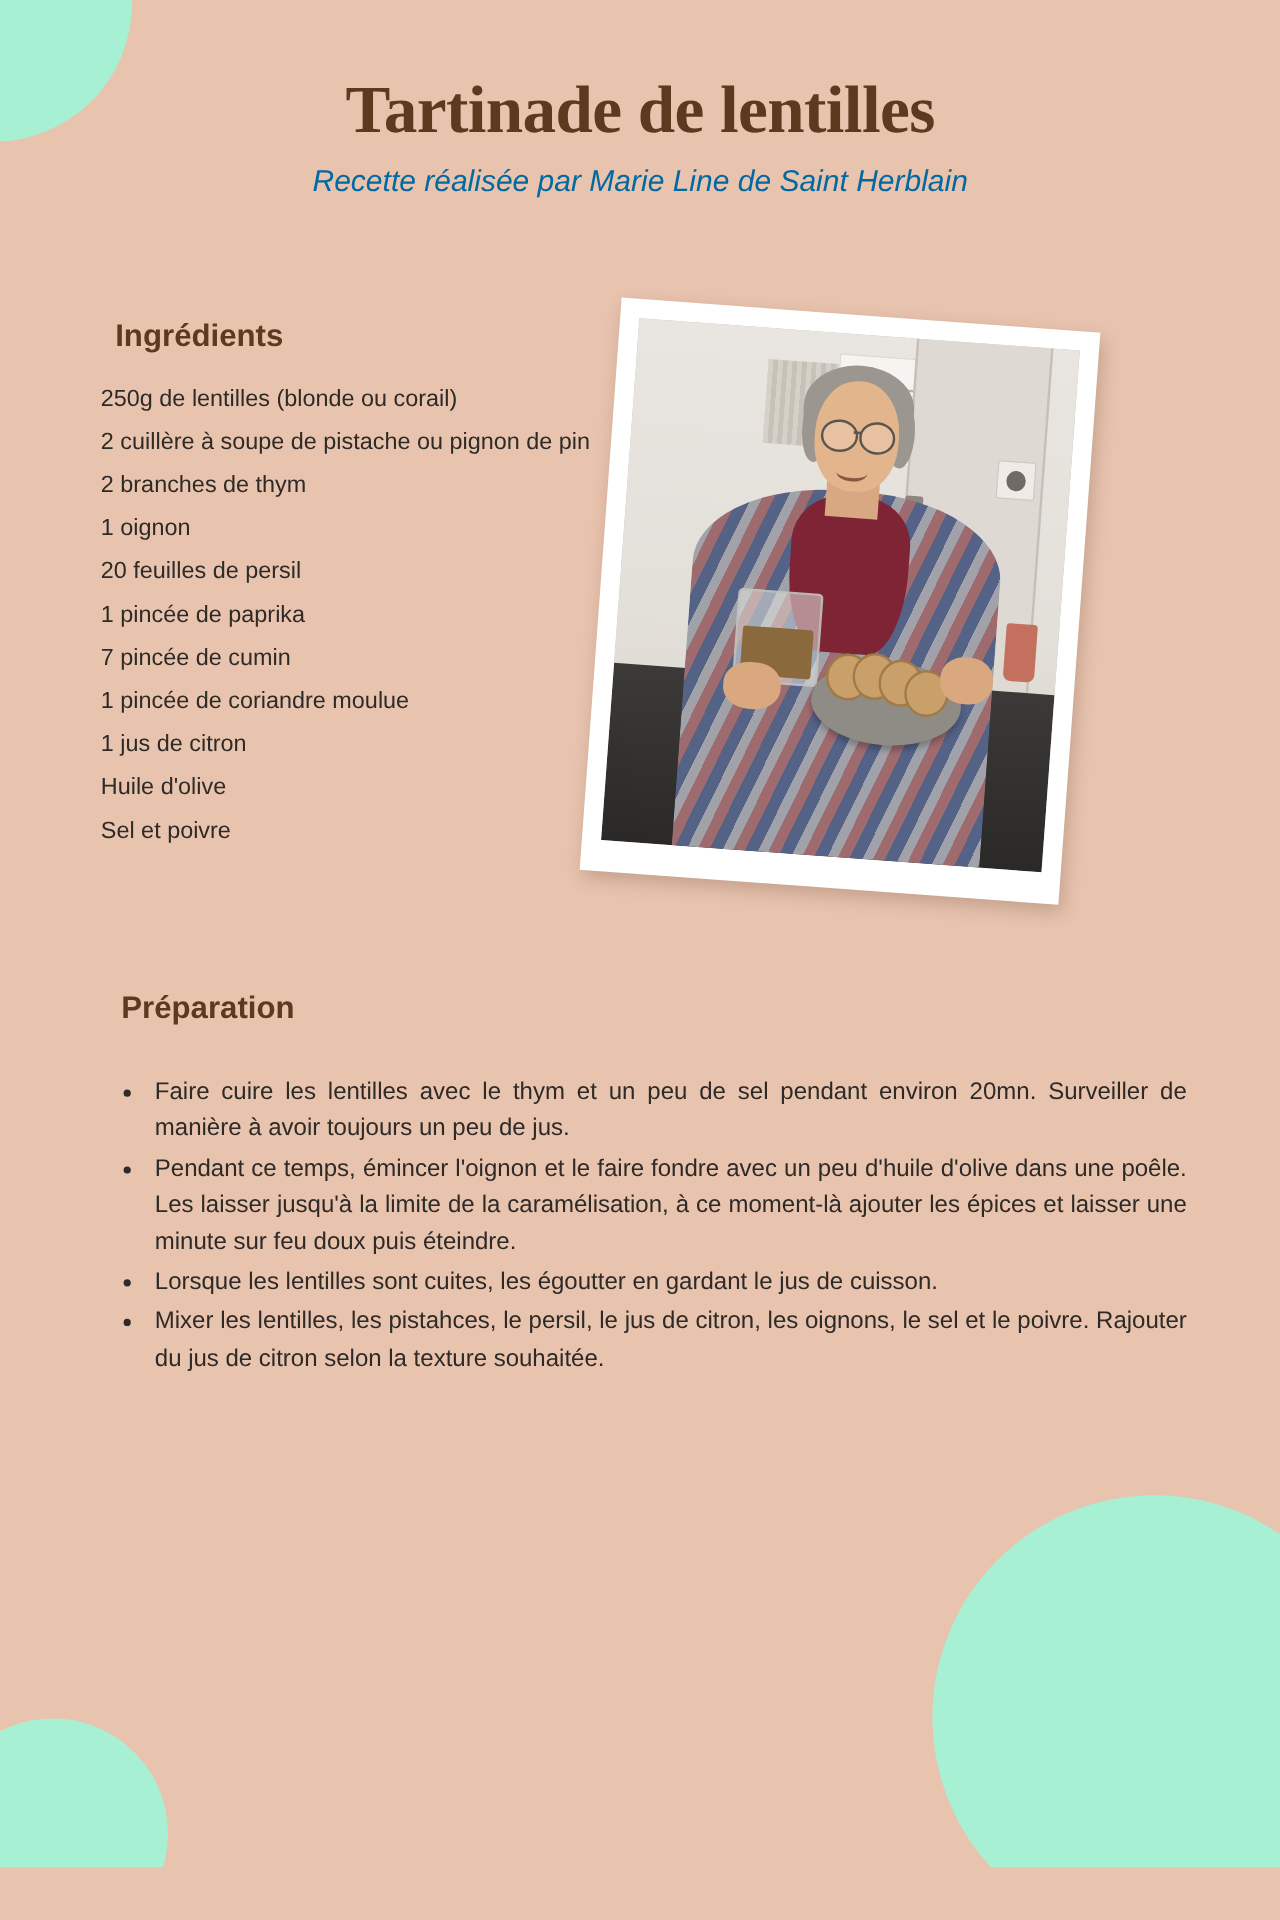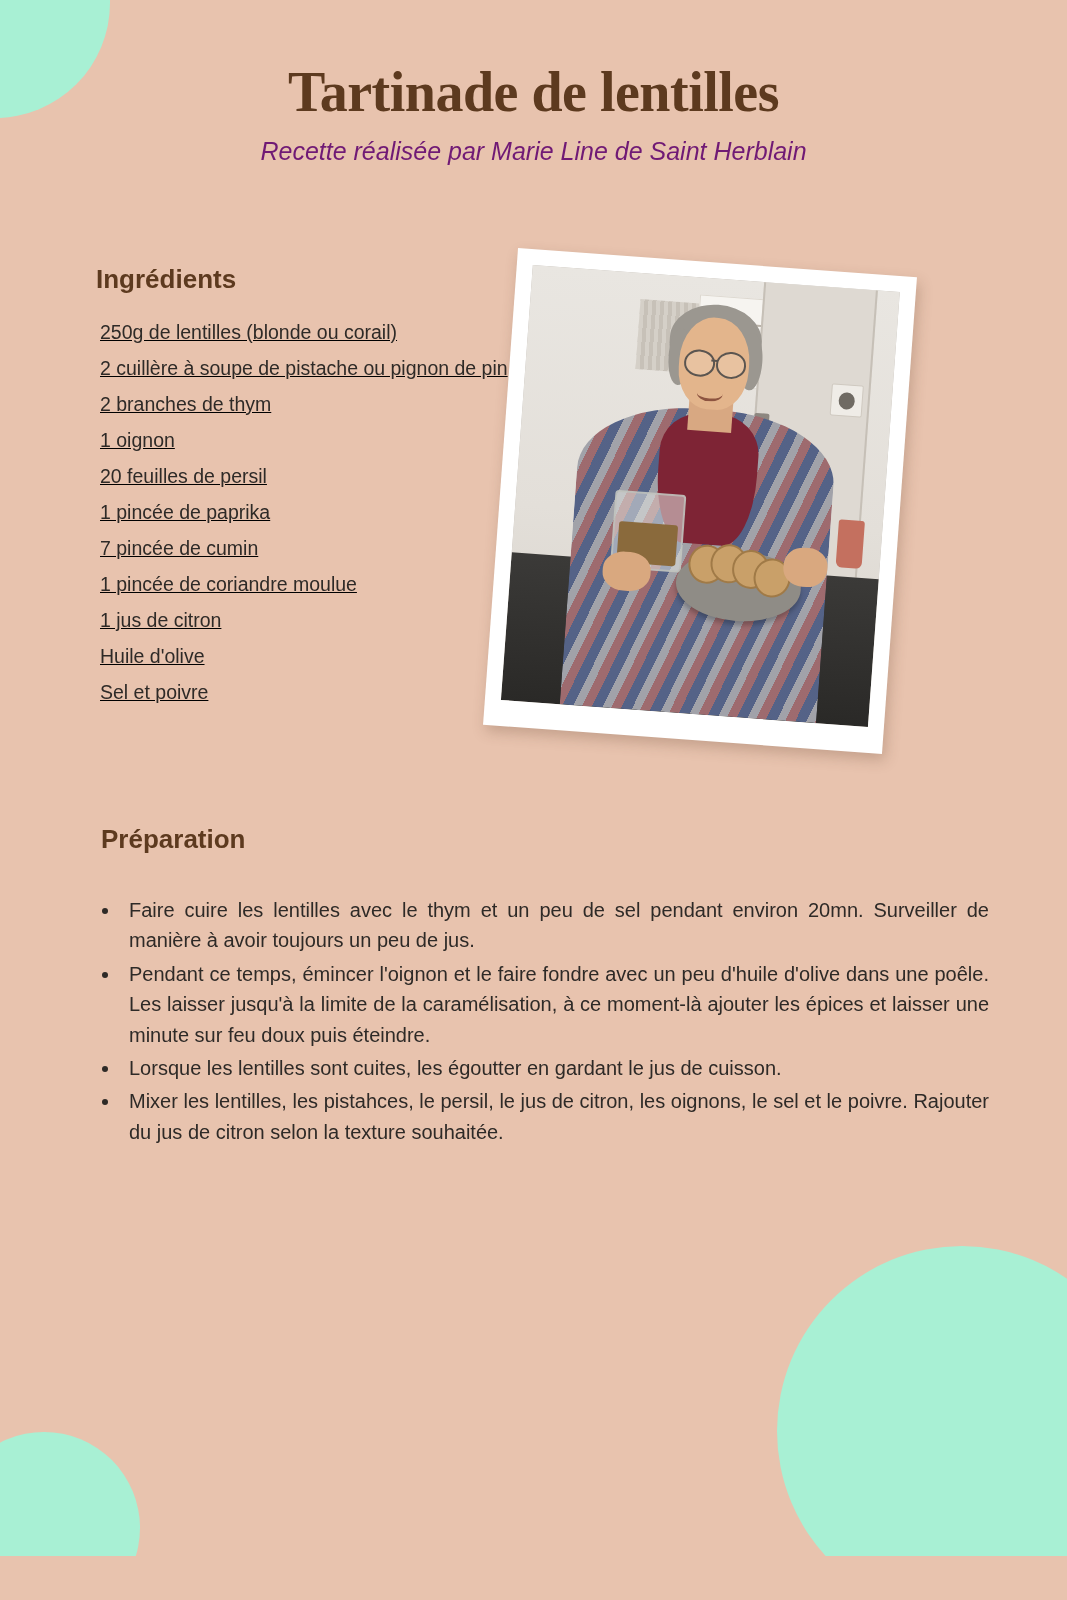--- a/index.html
+++ b/index.html
@@ -60,21 +60,21 @@
     font-size: 56px;
     color: #5d3a1f;
     letter-spacing: -0.5px;
     margin: 0;
     line-height: 1.1;
   }
   .recipe-subtitle {
     font-family: "Liberation Sans", sans-serif;
     font-style: italic;
     font-size: 25px;
-    color: #701a75;
+    color: #0369a1;
     margin: 12px 0 0 0;
     line-height: 1.2;
   }
 
   
   .section-heading {
     font-family: "Liberation Sans", sans-serif;
     font-weight: bold;
     font-size: 26px;
     color: #5d3a1f;
@@ -83,23 +83,22 @@
 
   
   .ingredients-block {
     position: absolute;
     left: 84px;
     top: 252px;
     width: 520px;
   }
   .ingredients-list {
     list-style: none;
-    margin: 28px 0 0 16px;
+    margin: 28px 0 0 0;
     padding: 0;
-    text-decoration: underline;
   }
   .ingredients-list li {
     font-size: 19.5px;
     color: #2e2a27;
     line-height: 1.0;
     padding: 0 0 16.5px 0;
     white-space: nowrap;
   }
 
   

